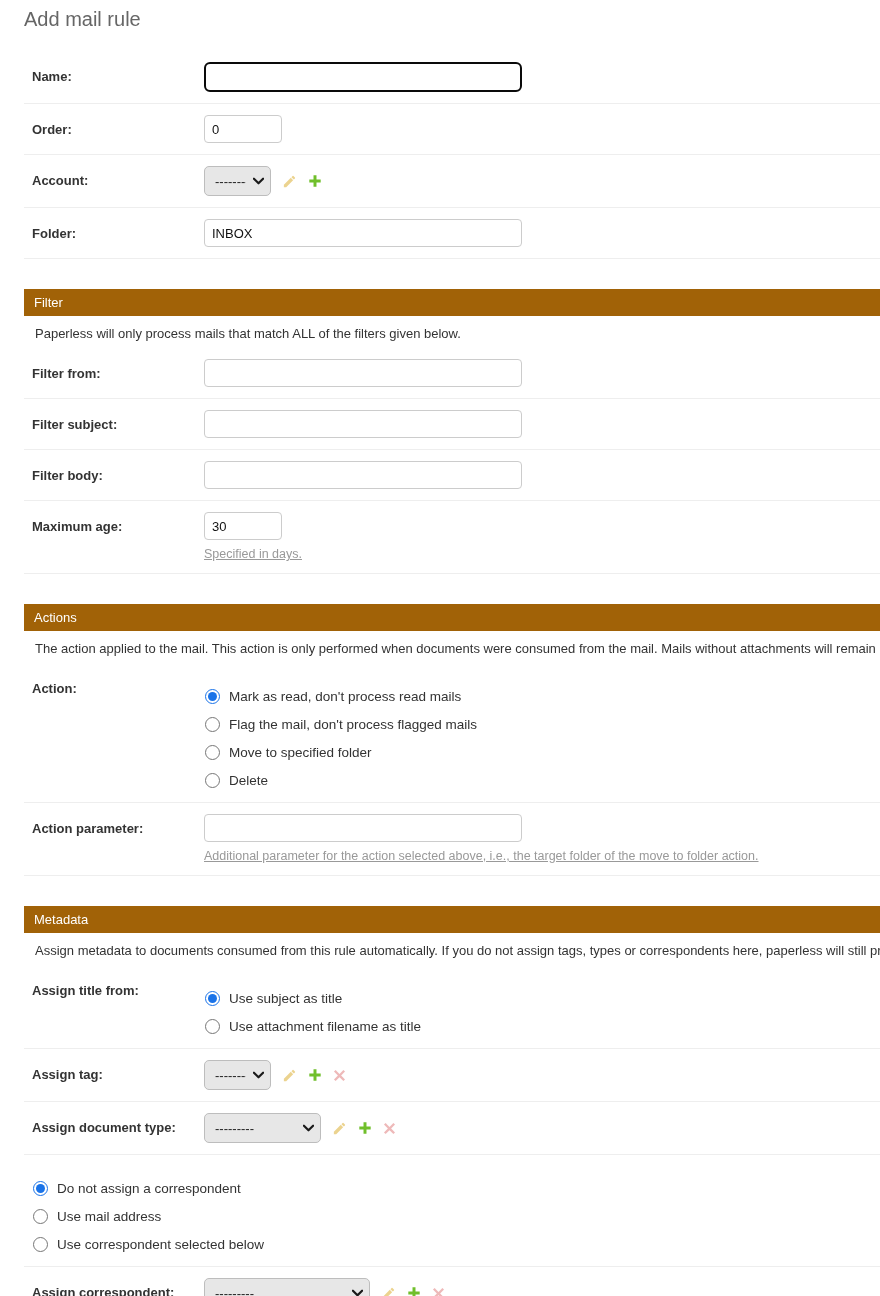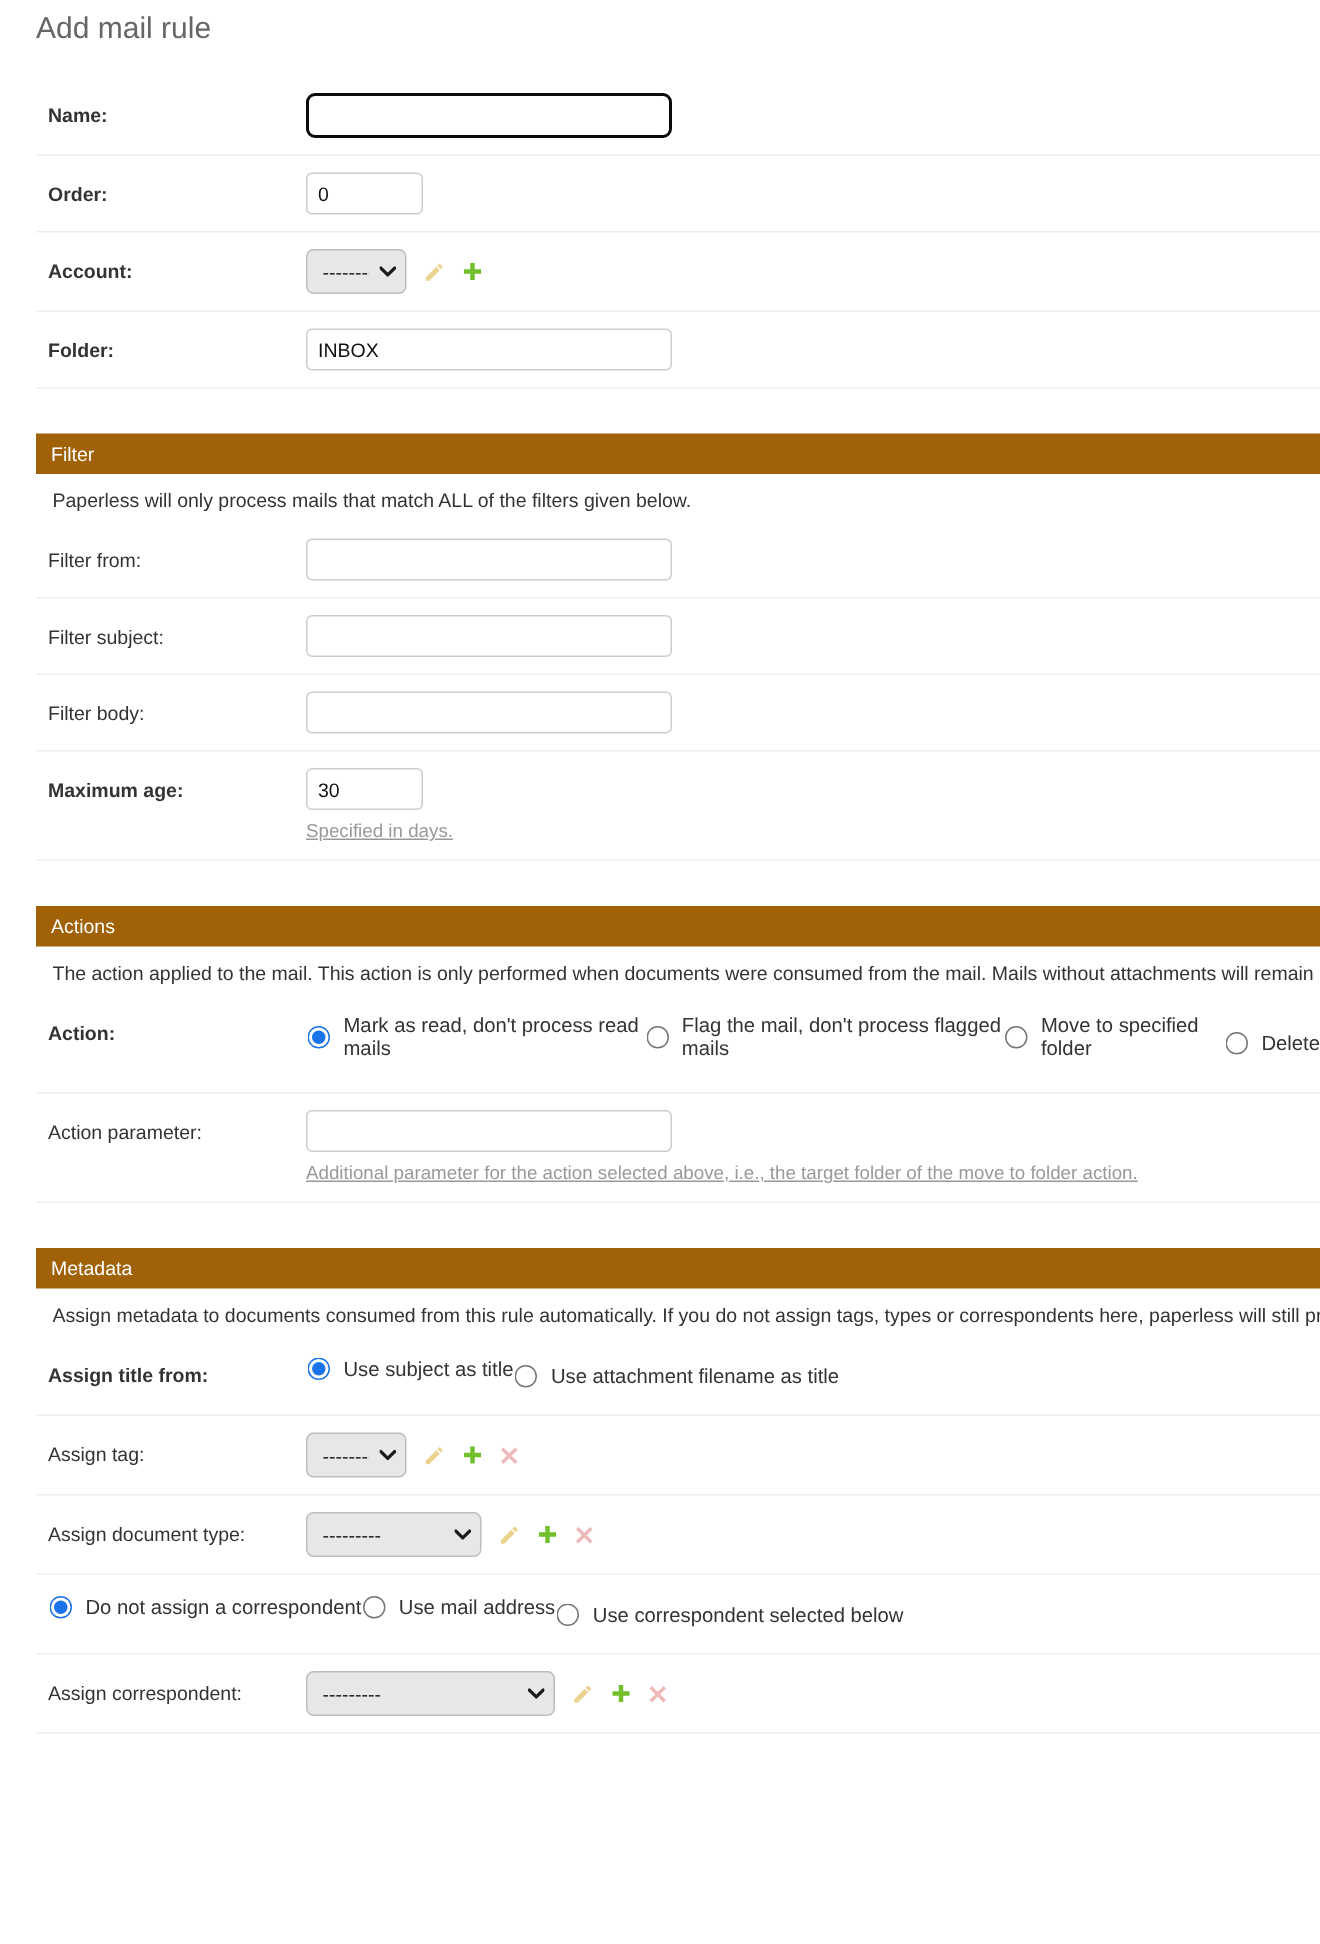--- a/index.html
+++ b/index.html
@@ -4,25 +4,25 @@
 <style>
   * { box-sizing: border-box; margin: 0; padding: 0; }
   html, body { width: 880px; height: 1296px; overflow: hidden; background: #fff;
     font-family: "Liberation Sans", sans-serif; color: #333; }
   .page { padding: 6px 0 0 24px; }
   h1.page-title { font-size: 20px; font-weight: 400; color: #666; margin: 2px 0 20px 0; }
 
   .form-row { display: flex; align-items: flex-start; border-bottom: 1px solid #eee;
     padding: 11px 0 11px 8px; }
   .form-row .label-col { width: 172px; flex: 0 0 172px; padding-top: 6px; }
-  .form-row label.field-label { font-size: 13px; color: #333; display: block; line-height: 17px; padding-right: 14px; }
+  .form-row label.field-label { font-size: 13px; color: #333; display: block; line-height: 17px; padding-right: 14px; font-weight: bold; }
   .form-row label.field-label.required { font-weight: bold; }
   .field-col { display: flex; flex-direction: column; }
 
-  input.txt { width: 244px; height: 28px; border: 1px solid #ccc; border-radius: 4px;
+  input.txt { width: 318px; height: 28px; border: 1px solid #ccc; border-radius: 4px;
     padding: 4px 7px; font-size: 13px; font-family: "Liberation Sans", sans-serif; color: #111; background: #fff; }
   input.txt.short { width: 78px; }
   input.txt.focused { border: 2px solid #0a0a0a; border-radius: 6px; height: 30px; }
 
   .select-wrap { position: relative; display: inline-block; }
   select.djselect { appearance: none; -webkit-appearance: none; height: 30px;
     background: #e7e7e7; border: 1px solid #bdbdbd; border-radius: 5px;
     font-size: 13px; color: #222; padding: 4px 24px 4px 10px;
     font-family: "Liberation Sans", sans-serif; }
   select.w-small { width: 67px; }
@@ -37,21 +37,21 @@
   .icon-x svg { opacity: 0.75; }
 
   .help { font-size: 12.5px; color: #999; margin-top: 7px; line-height: 15px; text-decoration: underline; }
 
   .section { margin-top: 30px; }
   .section-header { background: #a16207; color: #fff; font-size: 13px; font-weight: 400;
     padding: 6px 10px; line-height: 15px; }
   .section-desc { font-size: 13px; color: #333; padding: 10px 0 6px 11px;
     white-space: nowrap; overflow: hidden; line-height: 16px; }
 
-  .radio-group { display: flex; flex-direction: row; padding-top: 2px; }
+  .radio-group { display: flex; flex-direction: column; padding-top: 2px; margin-top: 12px; }
   .radio-line { display: flex; align-items: center; margin-bottom: 11px; min-height: 17px; }
   .radio-line:last-child { margin-bottom: 2px; }
   .radio-line input[type=radio] { width: 15px; height: 15px; accent-color: #1a73e8; margin: 0 9px 0 1px; flex: 0 0 15px; }
   .radio-line label.radio-label { font-size: 13.5px; color: #333; cursor: pointer; }
 </style>
 </head>
 <body>
 
 <div class="page">
   <h1 class="page-title">Add mail rule</h1>

